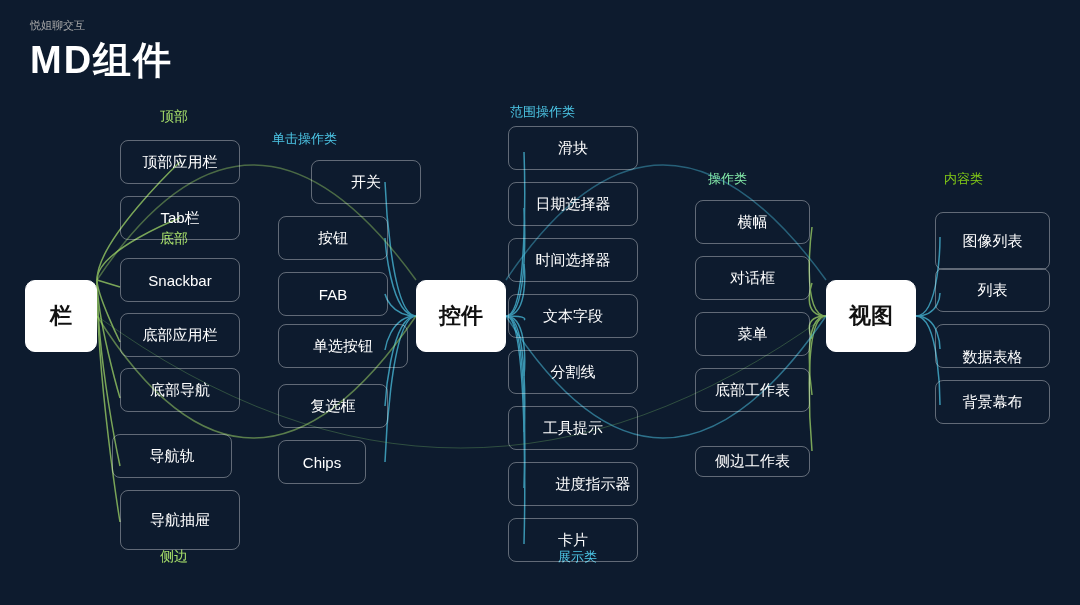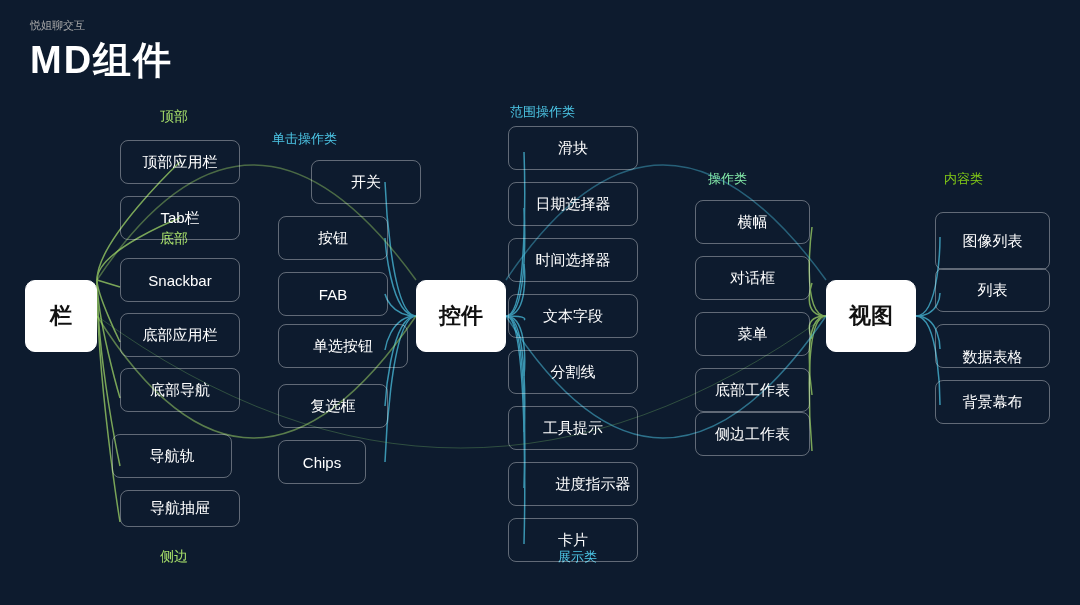--- a/index.html
+++ b/index.html
@@ -165,21 +165,21 @@
   </div>
 <div class="node" style="left:120px;top:313px;width:120px;height:44px;">
     <span>底部应用栏</span>
   </div>
 <div class="node" style="left:120px;top:368px;width:120px;height:44px;">
     <span>底部导航</span>
   </div>
 <div class="node" style="left:112px;top:434px;width:120px;height:44px;">
     <span>导航轨</span>
   </div>
-<div class="node" style="left:120px;top:490px;width:120px;height:37px;">
+<div class="node" style="left:120px;top:490px;width:120px;height:60px;">
     <span>导航抽屉</span>
   </div>
 
 <div class="node" style="left:278px;top:160px;width:110px;height:44px;margin-left:33px;">
     <span>开关</span>
   </div>
 <div class="node" style="left:278px;top:216px;width:110px;height:44px;">
     <span>按钮</span>
   </div>
 <div class="node" style="left:278px;top:272px;width:110px;height:44px;">
@@ -225,21 +225,21 @@
   </div>
 <div class="node" style="left:695px;top:256px;width:115px;height:44px;">
     <span>对话框</span>
   </div>
 <div class="node" style="left:695px;top:312px;width:115px;height:44px;">
     <span>菜单</span>
   </div>
 <div class="node" style="left:695px;top:368px;width:115px;height:44px;">
     <span>底部工作表</span>
   </div>
-<div class="node" style="left:695px;top:412px;width:115px;height:44px;align-items:center;">
+<div class="node" style="left:695px;top:446px;width:115px;height:31px;align-items:center;">
     <span>侧边工作表</span>
   </div>
 
 <div class="node" style="left:935px;top:212px;width:115px;height:58px;">
     <span>图像列表</span>
   </div>
 <div class="node" style="left:935px;top:268px;width:115px;height:44px;">
     <span>列表</span>
   </div>
 <div class="node" style="left:935px;top:324px;width:115px;height:44px;align-items:flex-end;">

